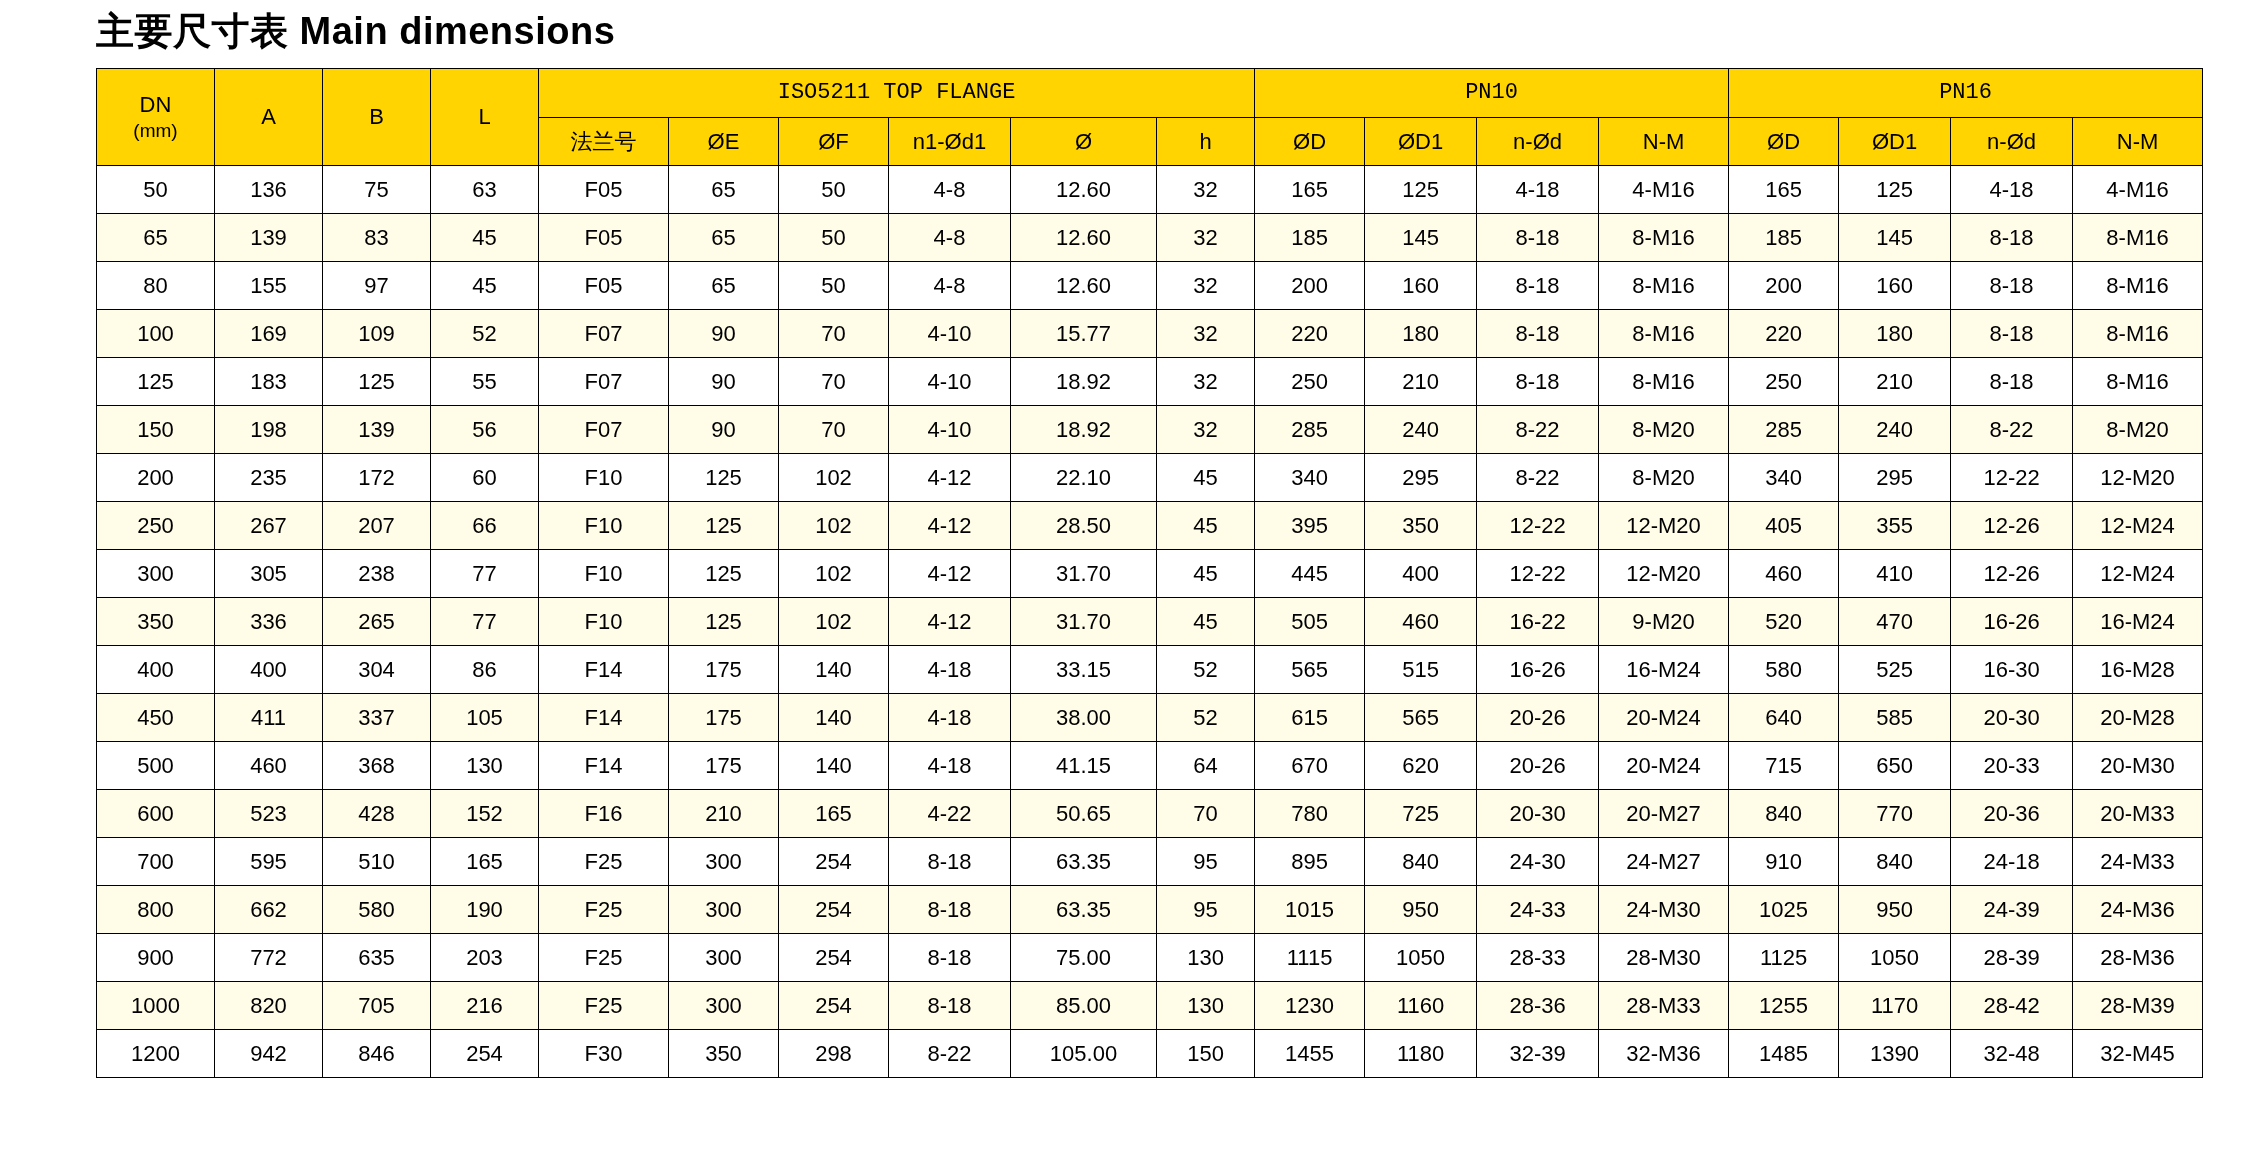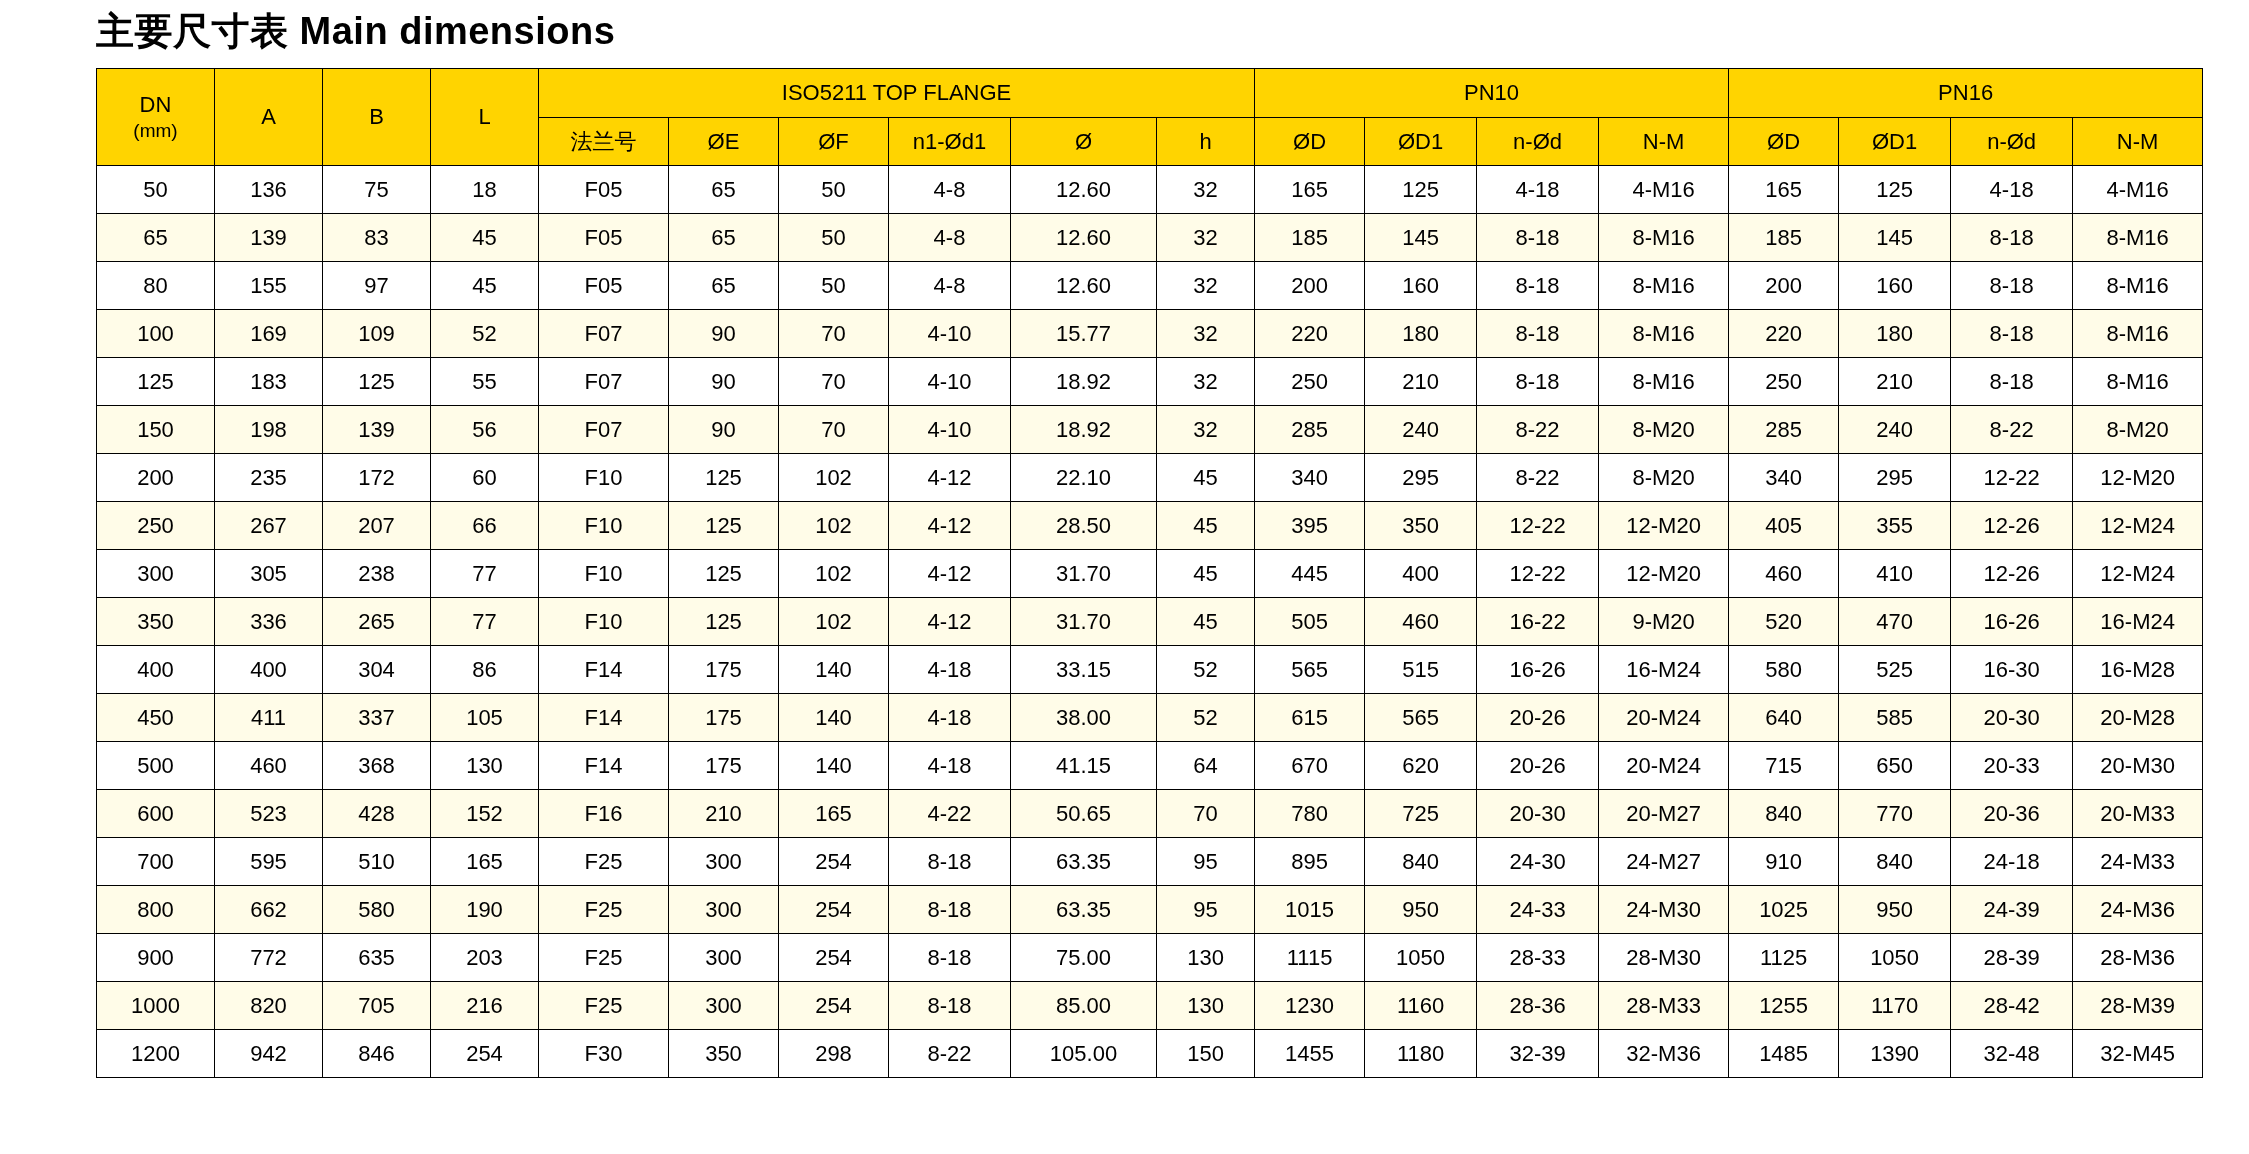--- a/index.html
+++ b/index.html
@@ -50,20 +50,21 @@
     height: 47px;
     line-height: 1.15;
   }
   thead th {
     background: #FFD400;
     font-weight: normal;
     font-size: 22px;
   }
   thead th.group {
     height: 48px;
+    font-family: Liberation Mono, monospace;
   }
   thead th.tall {
     height: 96px;
   }
   thead th.dn-cell {
     line-height: 1.25;
   }
   .dn-sub {
     display: block;
     font-size: 19px;
@@ -151,21 +152,21 @@
           <th>ØD1</th>
           <th>n-Ød</th>
           <th>N-M</th>
         </tr>
       </thead>
       <tbody id="table-body">
           <tr class="odd">
             <td>50</td>
             <td>136</td>
             <td>75</td>
-            <td>18</td>
+            <td>63</td>
             <td>F05</td>
             <td>65</td>
             <td>50</td>
             <td>4-8</td>
             <td>12.60</td>
             <td>32</td>
             <td>165</td>
             <td>125</td>
             <td>4-18</td>
             <td>4-M16</td>

